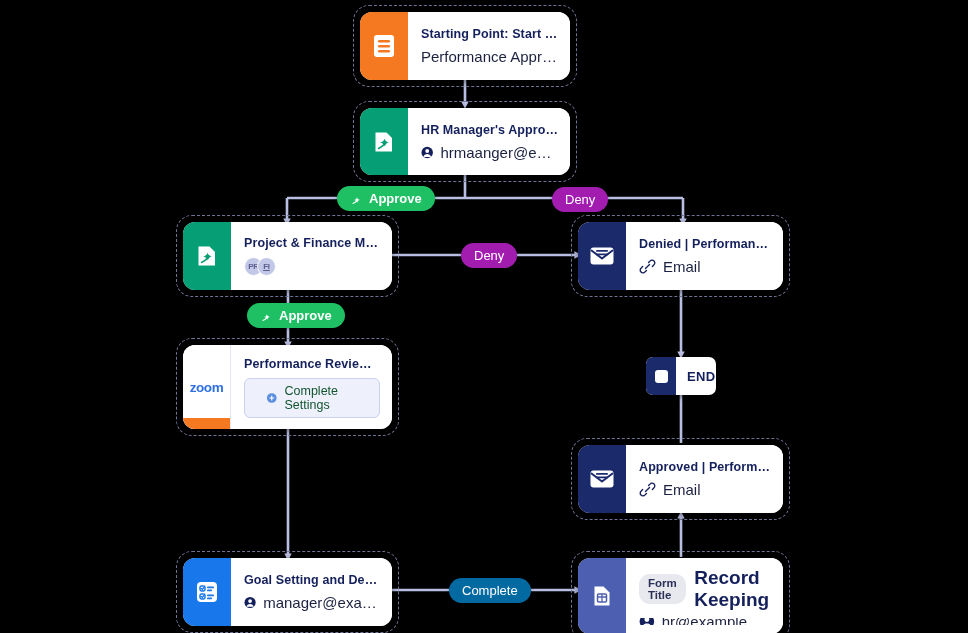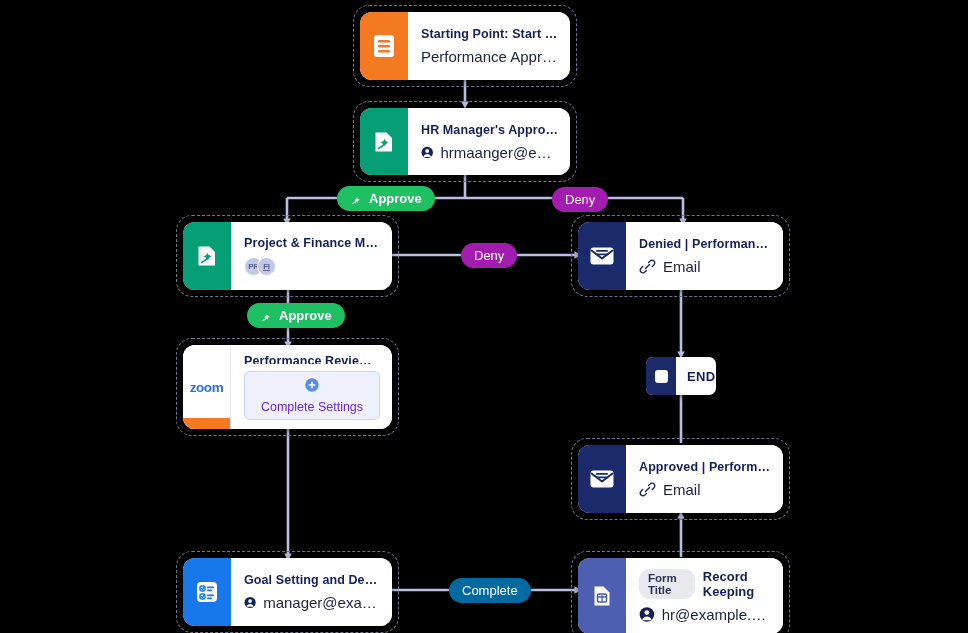--- a/index.html
+++ b/index.html
@@ -123,38 +123,37 @@
   .chip + .chip { margin-left: -6px; text-decoration: underline; }
 
   
   .cs-btn {
     display: flex;
     align-items: center;
     gap: 7px;
     background: #eef1fb;
     border: 1px solid #c9d2ef;
     border-radius: 6px;
-    padding: 5px 7px;
+    padding: 5px 21px;
     font-size: 12.5px;
-    color: #6d28d9;
+    color: #14532d;
     cursor: pointer;
-    flex-direction: column;
   }
 
   
   .pill-label {
     background: #e8e9ef;
     color: #2b3157;
     font-size: 11.5px;
     font-weight: bold;
     border-radius: 11px;
     padding: 3px 9px;
   }
   .pill-row { display: flex; align-items: center; gap: 8px; }
-  .pill-val { font-size: 13px; font-weight: bold; color: #14205c; }
+  .pill-val { font-size: 19px; font-weight: bold; color: #14205c; }
 
   
   .badge {
     position: absolute;
     display: flex;
     align-items: center;
     gap: 5px;
     border-radius: 14px;
     padding: 5px 13px;
     font-size: 13px;

